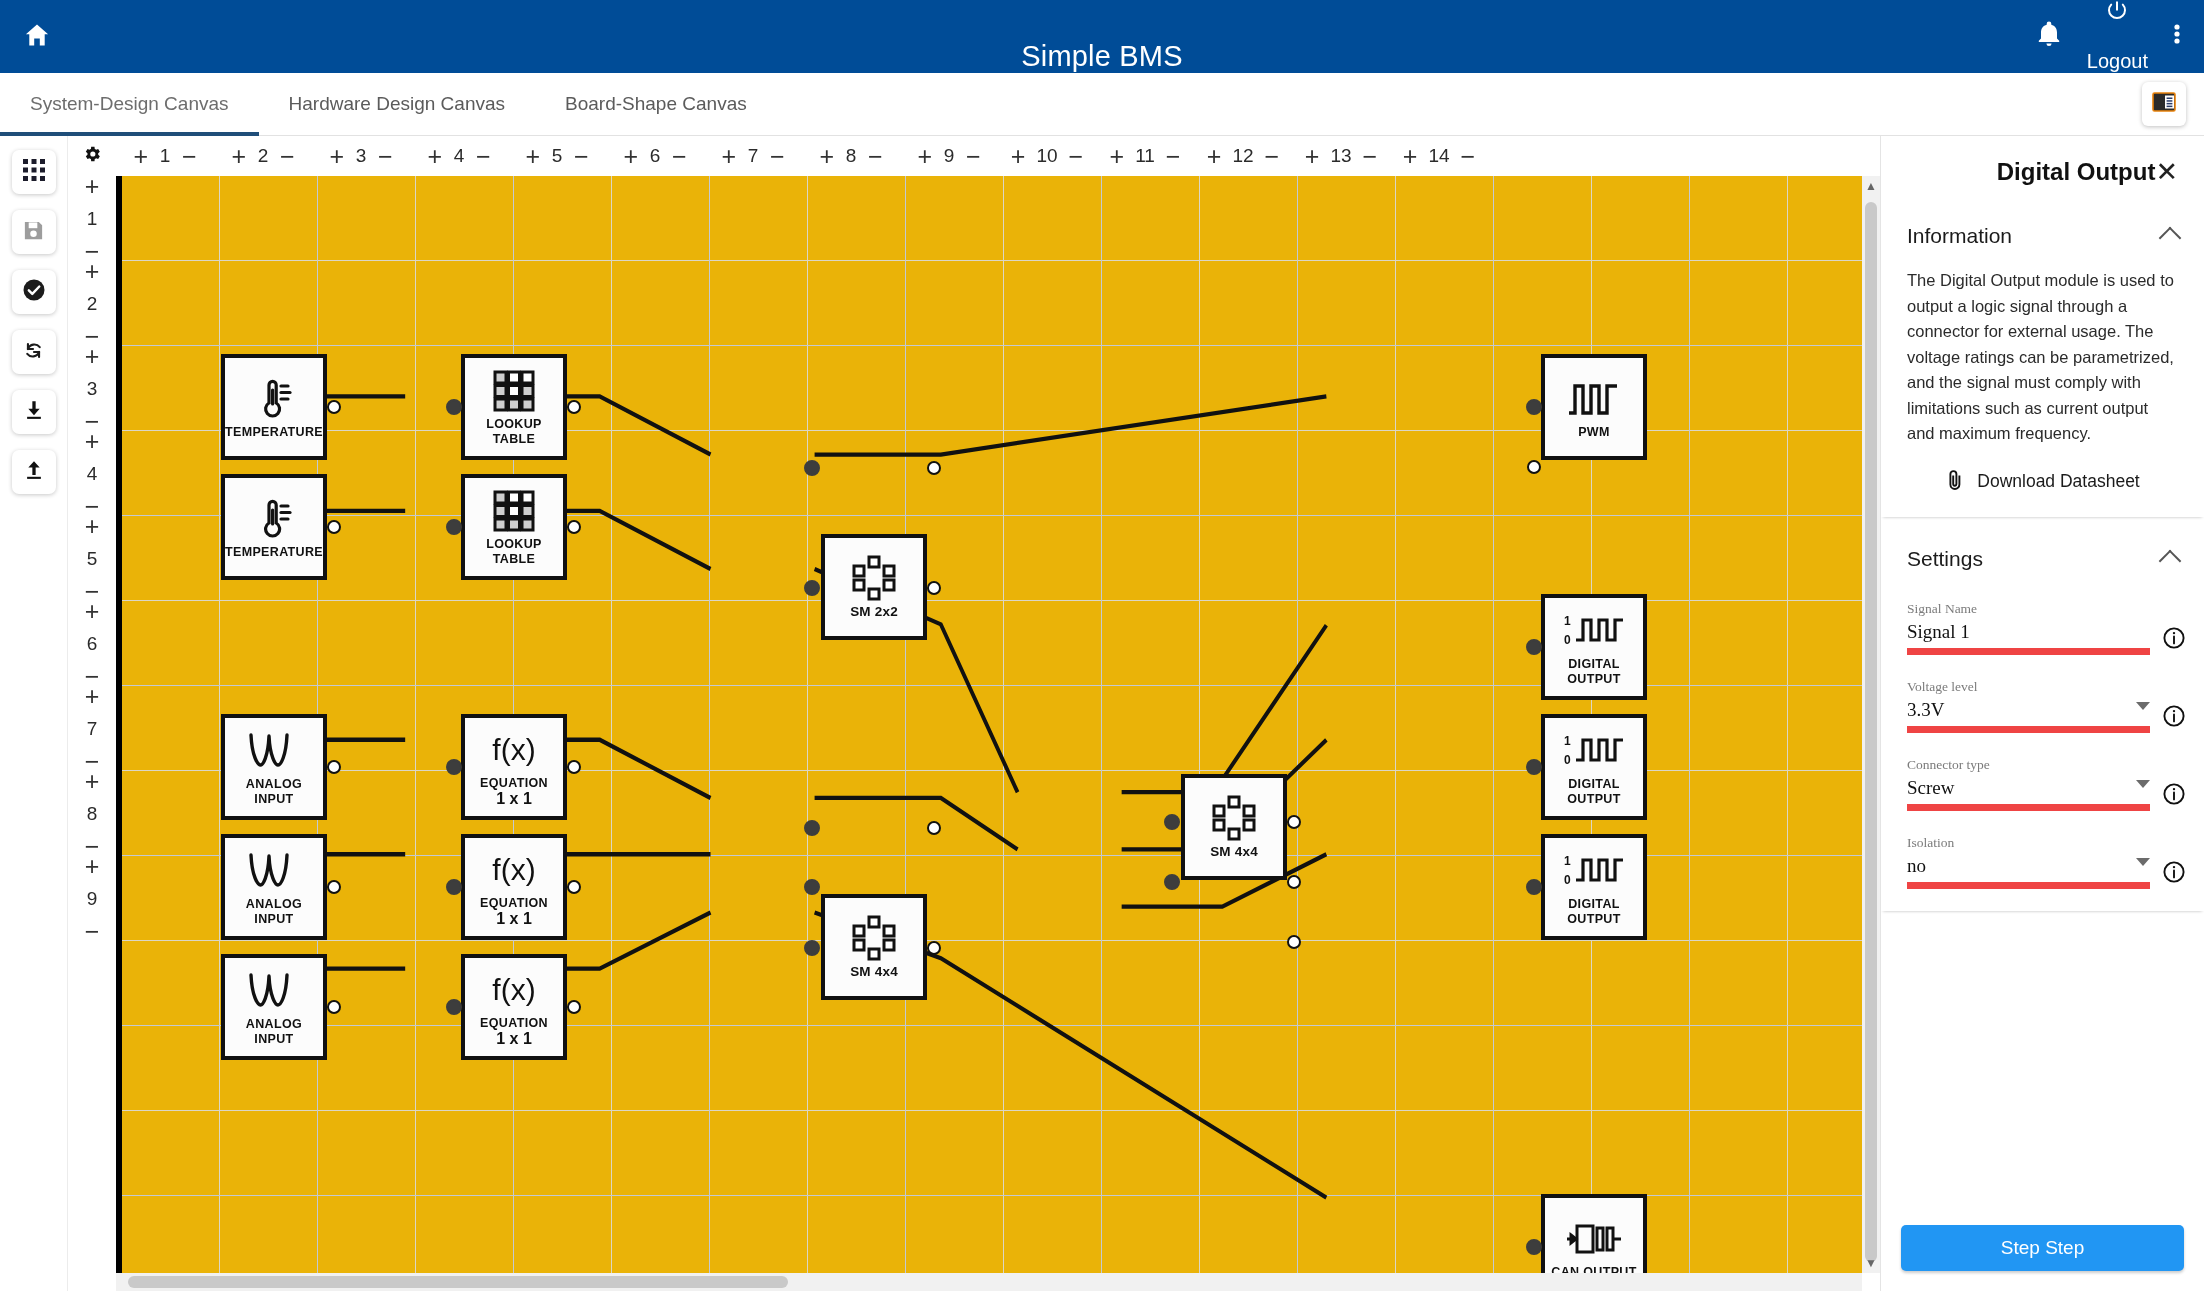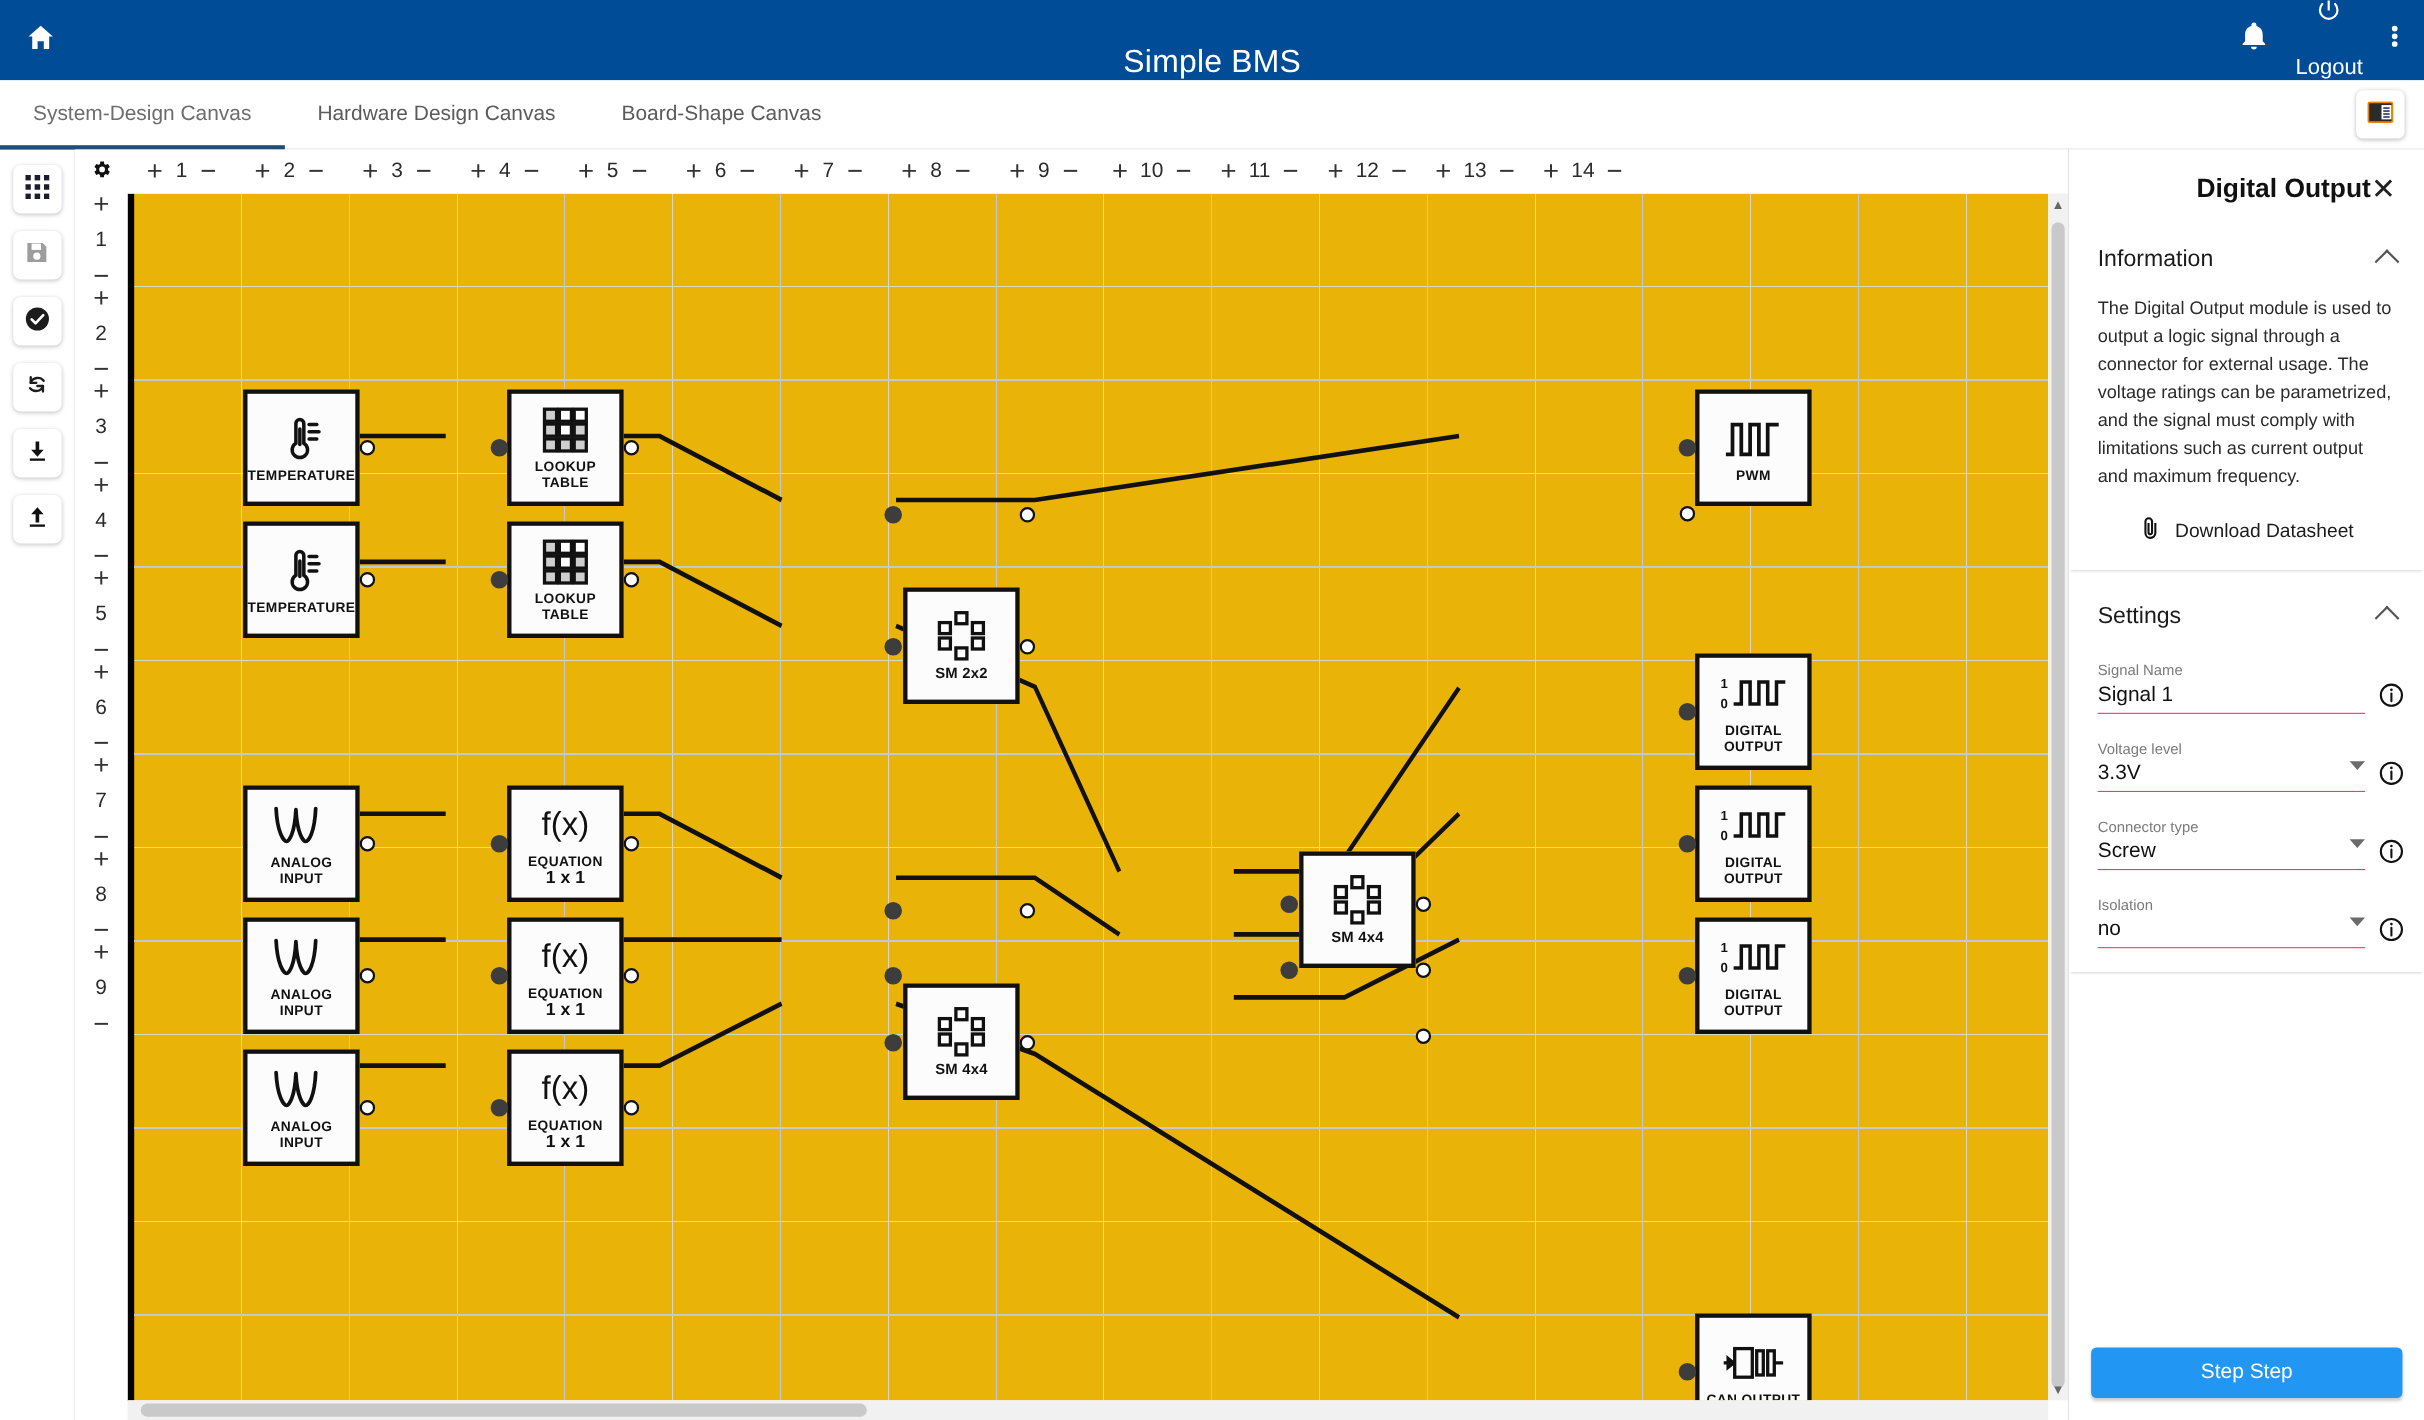--- a/index.html
+++ b/index.html
@@ -126,24 +126,24 @@
     padding:18px 0 6px 0; cursor:pointer; }
   .card-title { font-size:21px; color:#1b1b1b; }
   .chev { width:16px; height:16px; border-left:2.4px solid #555;
     border-top:2.4px solid #555; transform:rotate(45deg); margin-bottom:-4px; }
   .info-text { font-size:16.5px; line-height:1.55; color:#2b2b2b;
     margin-top:14px; }
   .dl-row { display:flex; align-items:center; justify-content:center;
     gap:12px; margin-top:22px; cursor:pointer; }
   .dl-label { font-size:17.5px; color:#1b1b1b; }
 
-  .field { margin-top:24px; position:relative; }
+  .field { margin-top:24px; position:relative;font-family:Liberation Serif, serif; }
   .field-label { font-size:13.5px; color:#7b7b7b; }
-  .field-row { display:flex; align-items:flex-start; gap:8px;
-    border-bottom:1px solid #ef4444; padding-bottom:5px; margin-top:4px; }
+  .field-row { display:flex; align-items:center; gap:8px;
+    border-bottom:7px solid #ef4444; padding-bottom:5px; margin-top:4px; }
   .field-value { font-size:19px; color:#111; flex:1 1 auto; }
   .caret { width:0; height:0; border-left:7px solid transparent;
     border-right:7px solid transparent; border-top:8px solid #6b6b6b;
     margin-bottom:7px; cursor:pointer; }
   .info-i { position:absolute; right:-8px; bottom:5px; width:24px; height:24px;
     cursor:pointer; }
   .field.has-info .field-row { margin-right:28px; }
 
   .rp-footer { padding:16px 20px 20px 20px; }
   .next-btn { width:100%; height:46px; background:#2196f3; color:#fff;

